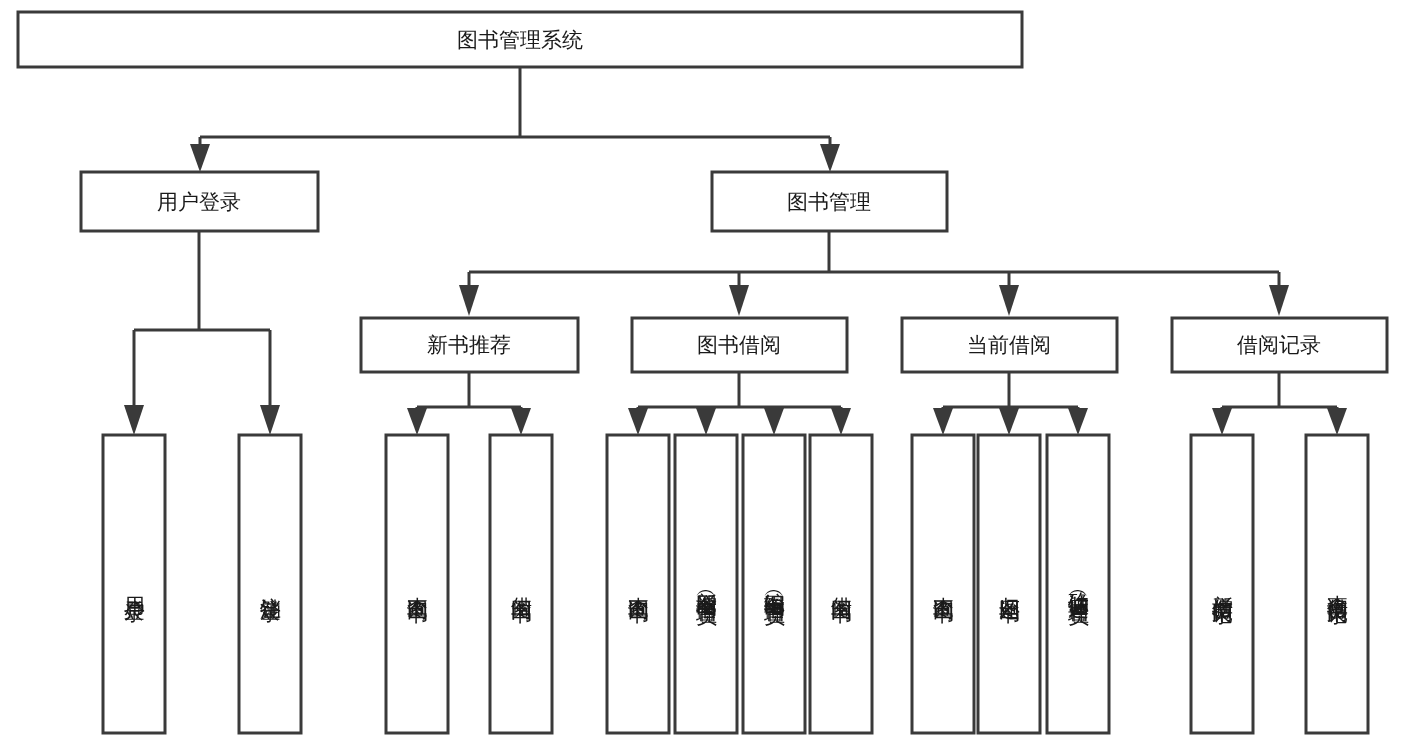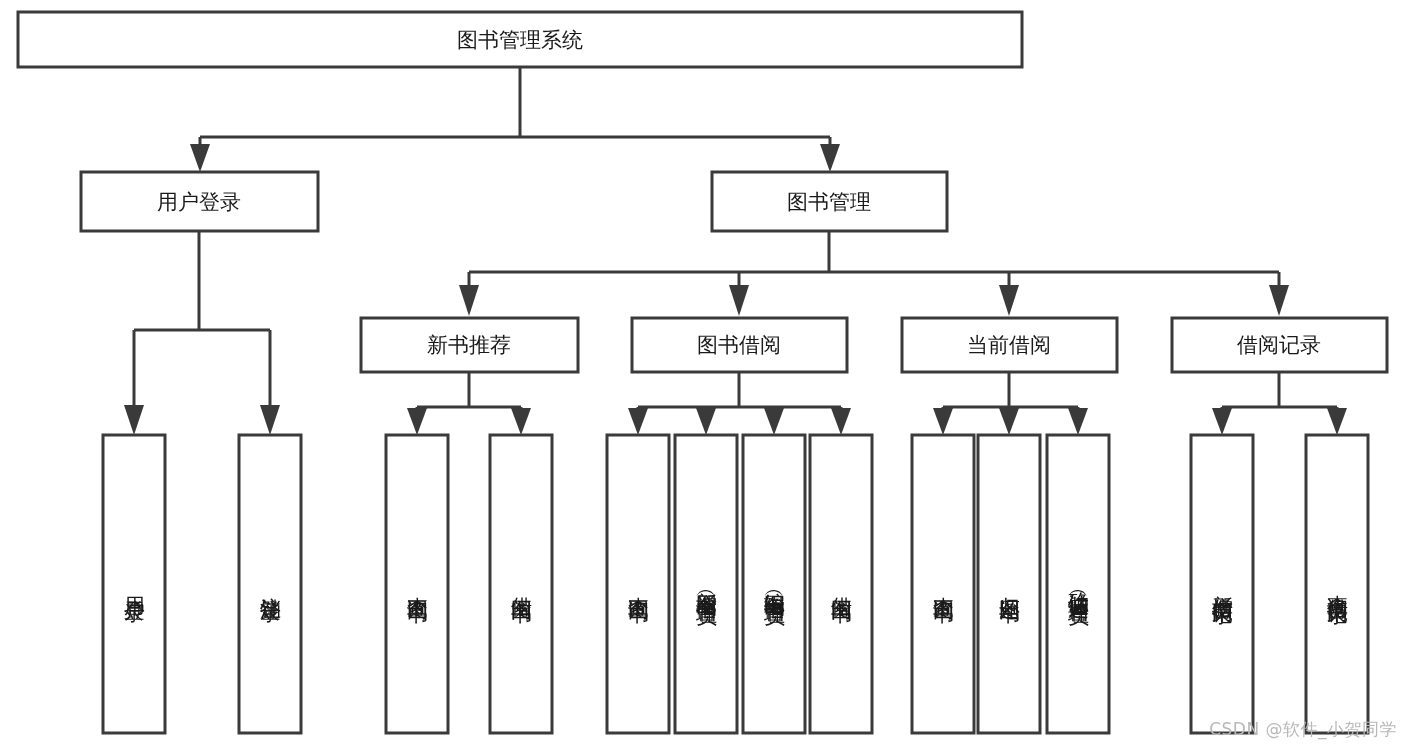--- a/index.html
+++ b/index.html
@@ -248,15 +248,14 @@
     <span class="vlabel">确认归还（管理员）</span>
   </div>
 
   <div class="vlabel-wrap" style="left:1191px; top:435px; width:62px; height:298px;">
     <span class="vlabel">新增借阅记录</span>
   </div>
   <div class="vlabel-wrap" style="left:1306px; top:435px; width:62px; height:298px;">
     <span class="vlabel">查询借阅记录</span>
   </div>
 
-  <div class="watermark">CSDN @软件_小贺同学</div>
 
 </div>
 
 </body></html>

